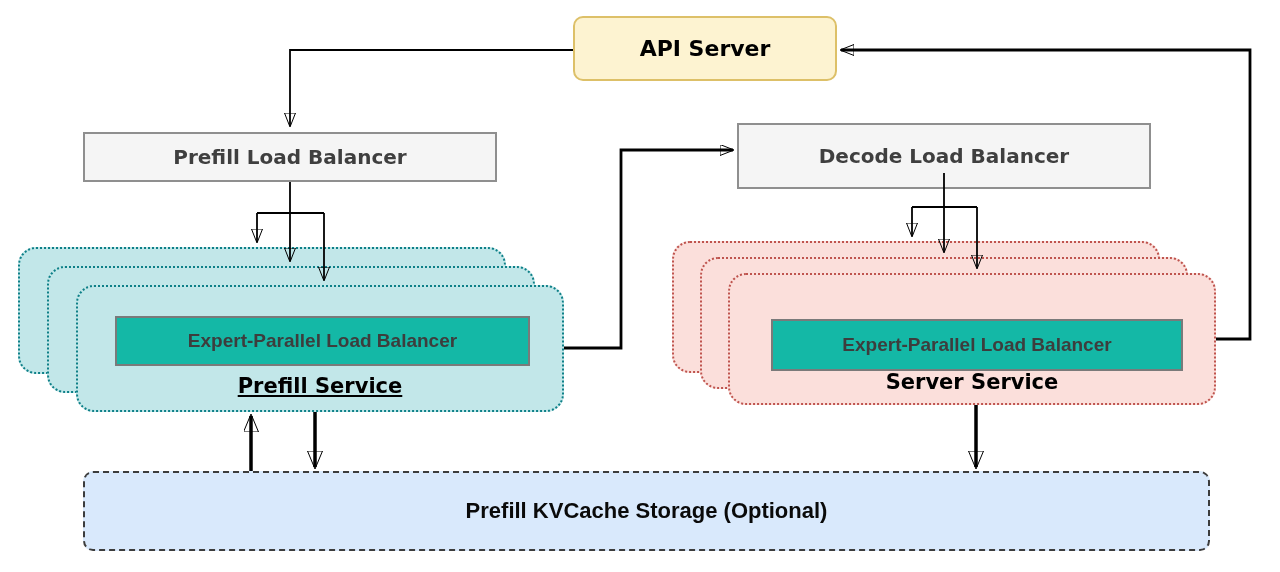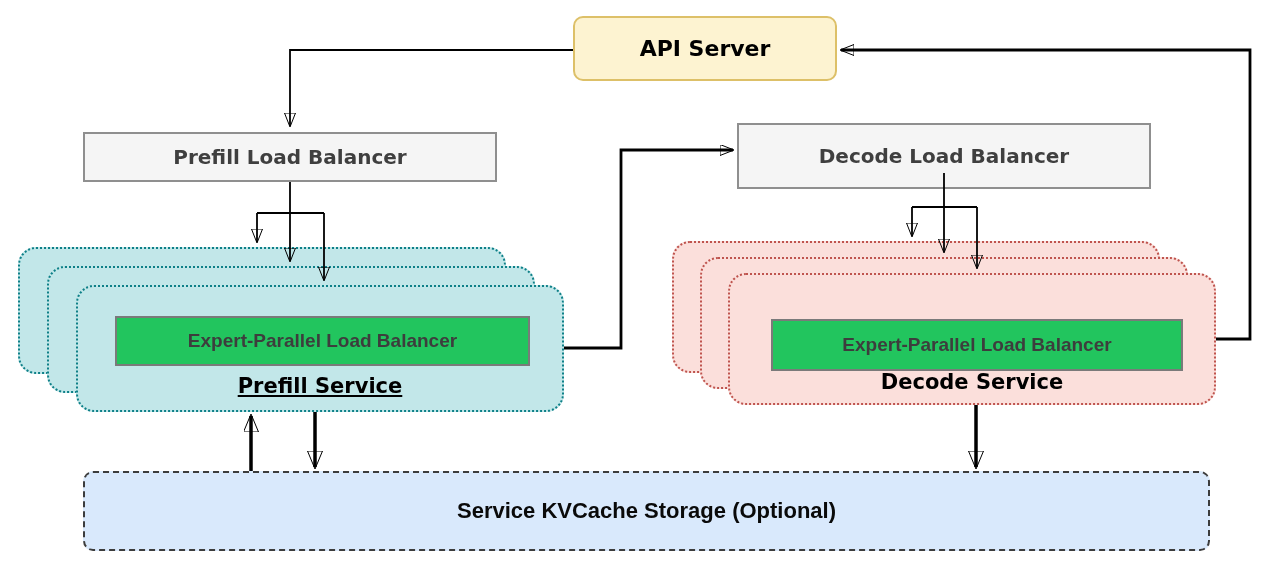--- a/index.html
+++ b/index.html
@@ -23,21 +23,21 @@
   .stackbox.teal{background:#c2e7e9;border-color:#0e8088;height:127px;}
   .stackbox.pink{background:#fbdfdb;border-color:#bf544e;height:132px;}
   .p-back{left:18px;top:247px;z-index:1;}
   .p-mid{left:47px;top:266px;z-index:2;}
   .p-front{left:76px;top:285px;z-index:3;}
   .d-back{left:672px;top:241px;z-index:1;}
   .d-mid{left:700px;top:257px;z-index:2;}
   .d-front{left:728px;top:273px;z-index:3;}
 
   
-  .eplb{background:#22c55e;border:2px solid #7a7a7a;color:#3d3d3d;font-weight:bold;font-size:19px;
+  .eplb{background:#14b8a6;border:2px solid #7a7a7a;color:#3d3d3d;font-weight:bold;font-size:19px;
         font-family:"Liberation Sans", sans-serif;z-index:4;}
   .eplb.prefill{left:115px;top:316px;width:415px;height:50px;}
   .eplb.decode{left:771px;top:319px;width:412px;height:52px;}
 
   
   .svc-label{position:absolute;z-index:4;font-weight:bold;font-size:21px;color:#000;text-align:center;width:488px;}
   .svc-label.prefill{left:76px;top:374px;text-decoration:underline;}
   .svc-label.decode{left:728px;top:370px;}
 
   
@@ -63,33 +63,33 @@
     <span>Expert-Parallel Load Balancer</span>
   </div>
   <div class="svc-label prefill">Prefill Service</div>
 
   <div class="stackbox pink d-back"></div>
   <div class="stackbox pink d-mid"></div>
   <div class="stackbox pink d-front"></div>
   <div class="node eplb decode">
     <span>Expert-Parallel Load Balancer</span>
   </div>
-  <div class="svc-label decode">Decode Service</div>
+  <div class="svc-label decode">Server Service</div>
 
   <div class="node lb prefill">
     <span>Prefill Load Balancer</span>
   </div>
   <div class="node api">
     <span>API Server</span>
   </div>
   <div class="node lb decode">
     <span>Decode Load Balancer</span>
   </div>
   <div class="node kv">
-    <span>Service KVCache Storage (Optional)</span>
+    <span>Prefill KVCache Storage (Optional)</span>
   </div>
 
   <svg class="wires" viewBox="0 0 1280 572">
     <defs>
       <marker id="ah" markerUnits="userSpaceOnUse" markerWidth="16" markerHeight="12" refX="13" refY="5.5" orient="auto">
         <path d="M0,0 L14,5.5 L0,11 Z" fill="#000" stroke="none"></path>
       </marker>
       <marker id="ahBig" markerUnits="userSpaceOnUse" markerWidth="20" markerHeight="16" refX="16" refY="7.5" orient="auto">
         <path d="M0,0 L18,7.5 L0,15 Z" fill="#000" stroke="none"></path>
       </marker>

